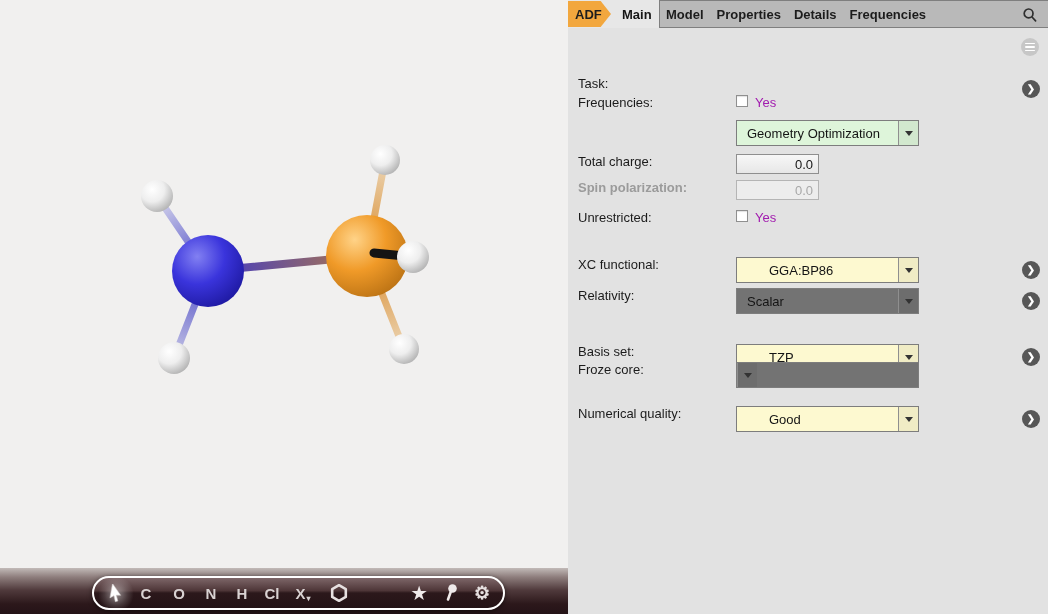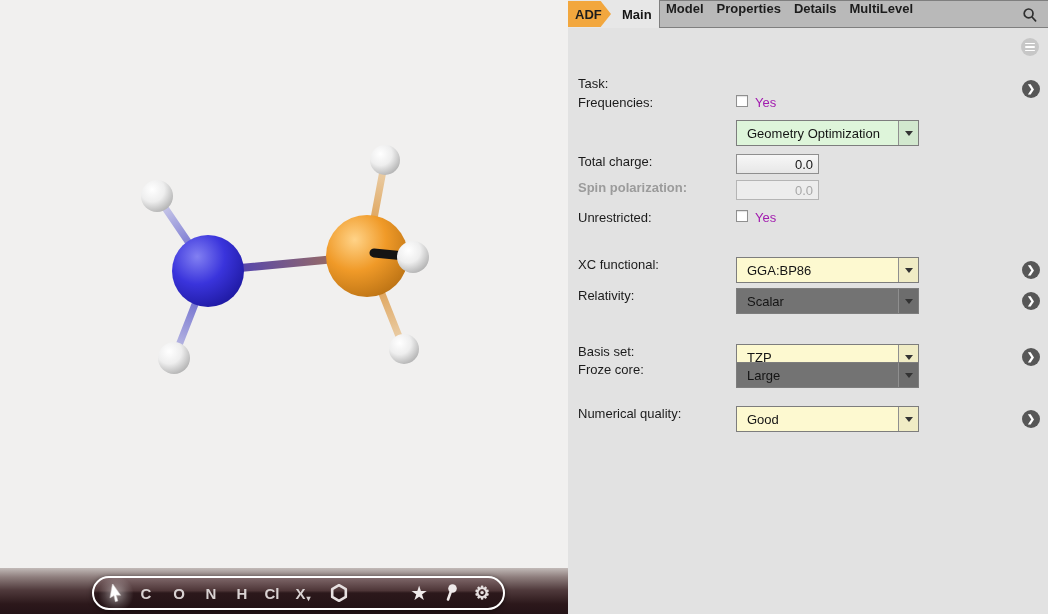--- a/index.html
+++ b/index.html
@@ -26,36 +26,36 @@
   #panel { position:absolute; left:568px; top:0; width:480px; height:614px; background:#e2e2e2; }
 
   #tabbar { position:absolute; left:0; top:0; width:480px; height:28px;border-radius:6px; }
   #tab-active-zone { position:absolute; left:0; top:0; width:91px; height:28px; background:#e7e7e7; }
   #adf-arrow { position:absolute; left:0; top:1px; width:43px; height:26px; background:#f2a73e;
     clip-path:polygon(0 0, 76% 0, 100% 50%, 76% 100%, 0 100%);
     display:flex; align-items:center; font-weight:bold; font-size:13px; color:#1d1d1d; padding-left:7px; }
   #tab-main { position:absolute; left:46px; top:0; width:45px; height:28px; display:flex;
     align-items:center; justify-content:flex-start; font-weight:bold; font-size:13px; color:#161616;margin-left:8px; }
   #tab-rest { position:absolute; left:91px; top:0; width:389px; height:28px; background:#b9b9b9;
-    border:1px solid #7f7f7f; border-right:none; display:flex; gap:13px; padding-left:6px; }
+    border:1px solid #7f7f7f; border-right:none; display:flex; align-items:center; gap:13px; padding-left:6px; }
   .tab-inactive { font-weight:bold; font-size:13px; color:#1c1c1c; white-space:nowrap; }
   #search-btn { position:absolute; right:8px; top:4px; width:20px; height:20px;
     display:flex; align-items:center; justify-content:center; }
 
   #menu-circle { position:absolute; left:453px; top:38px; width:18px; height:18px; border-radius:50%;
     background:#c7c7c7; display:flex; flex-direction:column; align-items:center; justify-content:center; gap:2px; }
   #menu-circle i { display:block; width:10px; height:1.6px; background:#ffffff; border-radius:1px; }
 
   .row { position:absolute; left:10px; display:flex; align-items:flex-start; height:26px; }
   .lbl { width:158px; font-size:13px; color:#1b1b1b; }
   .lbl.gray { color:#9b9b9b;font-weight:bold; }
 
   .dd { width:183px; height:26px; border:1px solid #7d7d7d; display:flex; align-items:stretch; cursor:default; }
   .dd.green { background:#def5da;margin-top:44px; }
-  .dd.yellow { background:#fdf9d0; }
+  .dd.yellow { background:#fdf9d0;padding-left:22px; }
   .dd.grayf { background:#737373; }
   .dd-val { flex:1; display:flex; align-items:center; padding-left:10px; font-size:13px; color:#141414;
     white-space:nowrap; overflow:hidden; }
   .dd-btn { width:20px; border-left:1px solid #8f8f8f; background:rgba(0,0,0,.05);
     display:flex; align-items:center; justify-content:center; }
   .tri { width:0; height:0; border-left:4px solid transparent; border-right:4px solid transparent;
     border-top:5px solid #333; }
 
   .numinput { width:83px; height:20px; border:1px solid #8f8f8f;
     background:linear-gradient(180deg,#f7f7f7,#e7e7e7); font-size:13px; color:#141414;
@@ -196,21 +196,21 @@
           <span>ADF</span>
         </div>
         <div id="tab-main">
           <span>Main</span>
         </div>
       </div>
       <div id="tab-rest">
         <span class="tab-inactive">Model</span>
         <span class="tab-inactive">Properties</span>
         <span class="tab-inactive">Details</span>
-        <span class="tab-inactive">MultiLevel</span>
+        <span class="tab-inactive">Frequencies</span>
         <div id="search-btn">
           <svg width="16" height="16" viewBox="0 0 16 16">
             <circle cx="6.6" cy="6.4" r="4.4" fill="none" stroke="#2e2e2e" stroke-width="1.7"></circle>
             <line x1="10" y1="10" x2="13.6" y2="13.8" stroke="#2e2e2e" stroke-width="1.7" stroke-linecap="round"></line>
           </svg>
         </div>
       </div>
     </div>
 
     <div id="menu-circle">
@@ -289,21 +289,20 @@
           </span>
       </div>
     </div>
     <div class="chev" style="top:348px">
         <span>❯</span>
       </div>
 
     <div class="row" style="top:362px">
       <span class="lbl">Froze core:</span>
       <div class="dd grayf">
-        <span class="dd-val">Large</span>
         <span class="dd-btn">
             <i class="tri"></i>
           </span>
       </div>
     </div>
 
     <div class="row" style="top:406px">
       <span class="lbl">Numerical quality:</span>
       <div class="dd yellow">
         <span class="dd-val">Good</span>

